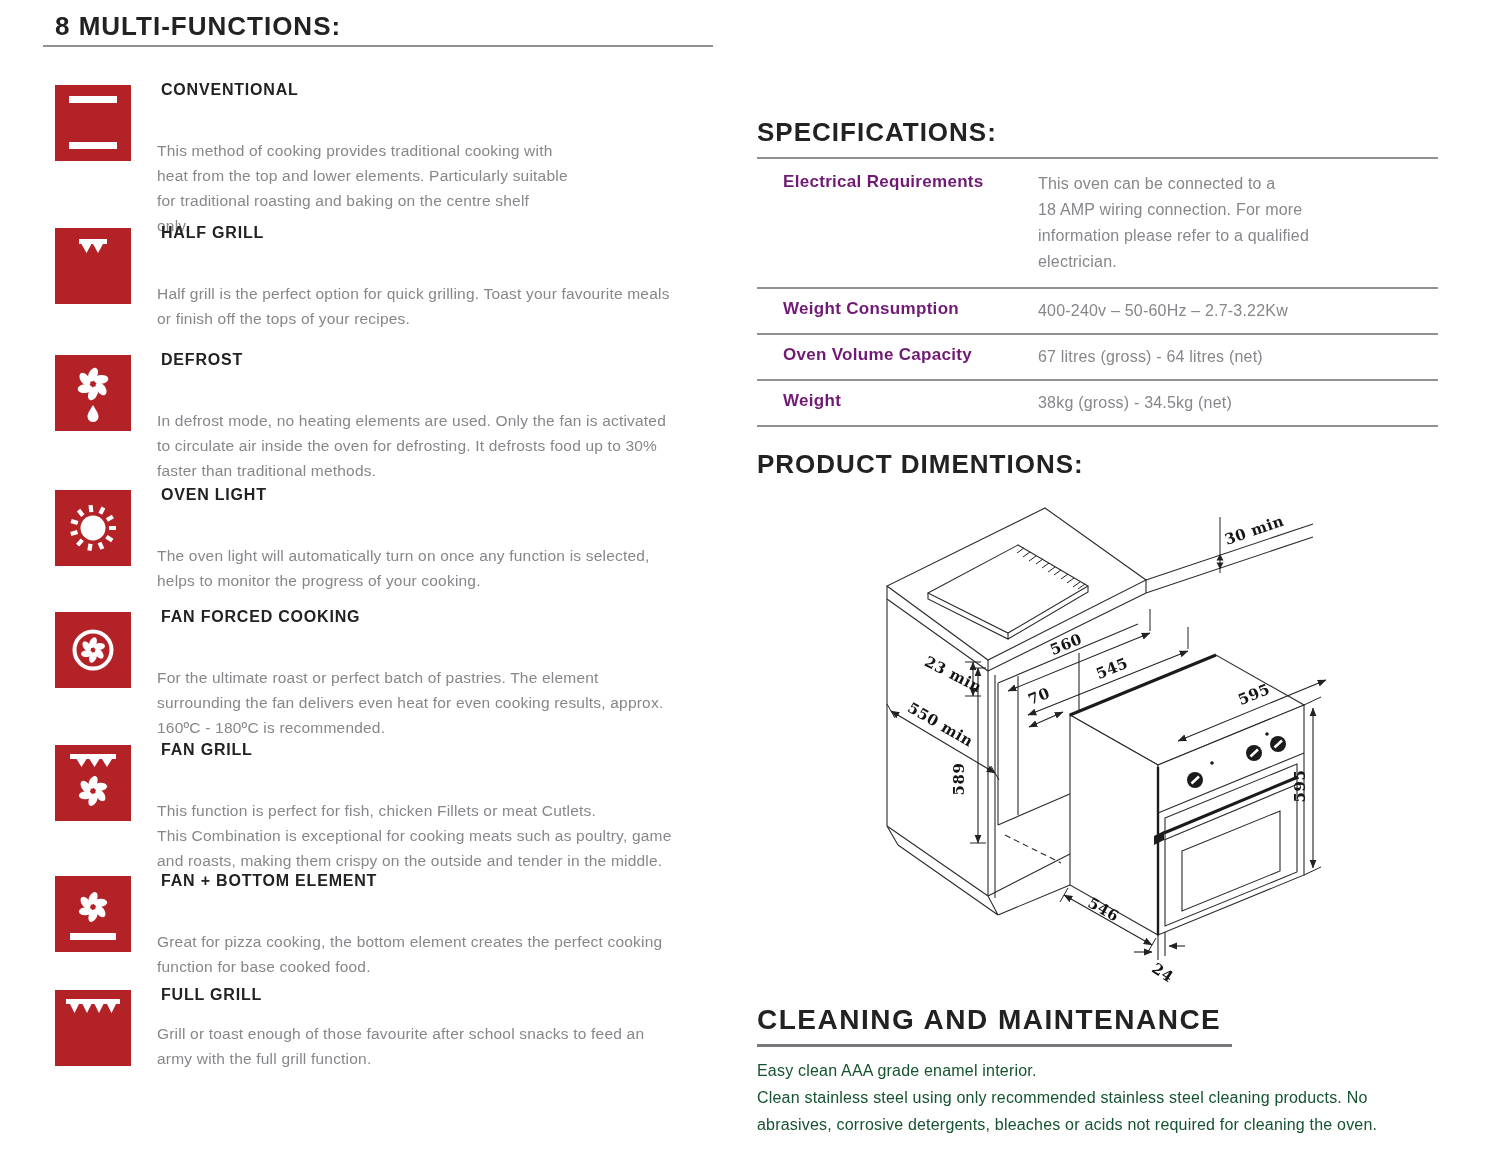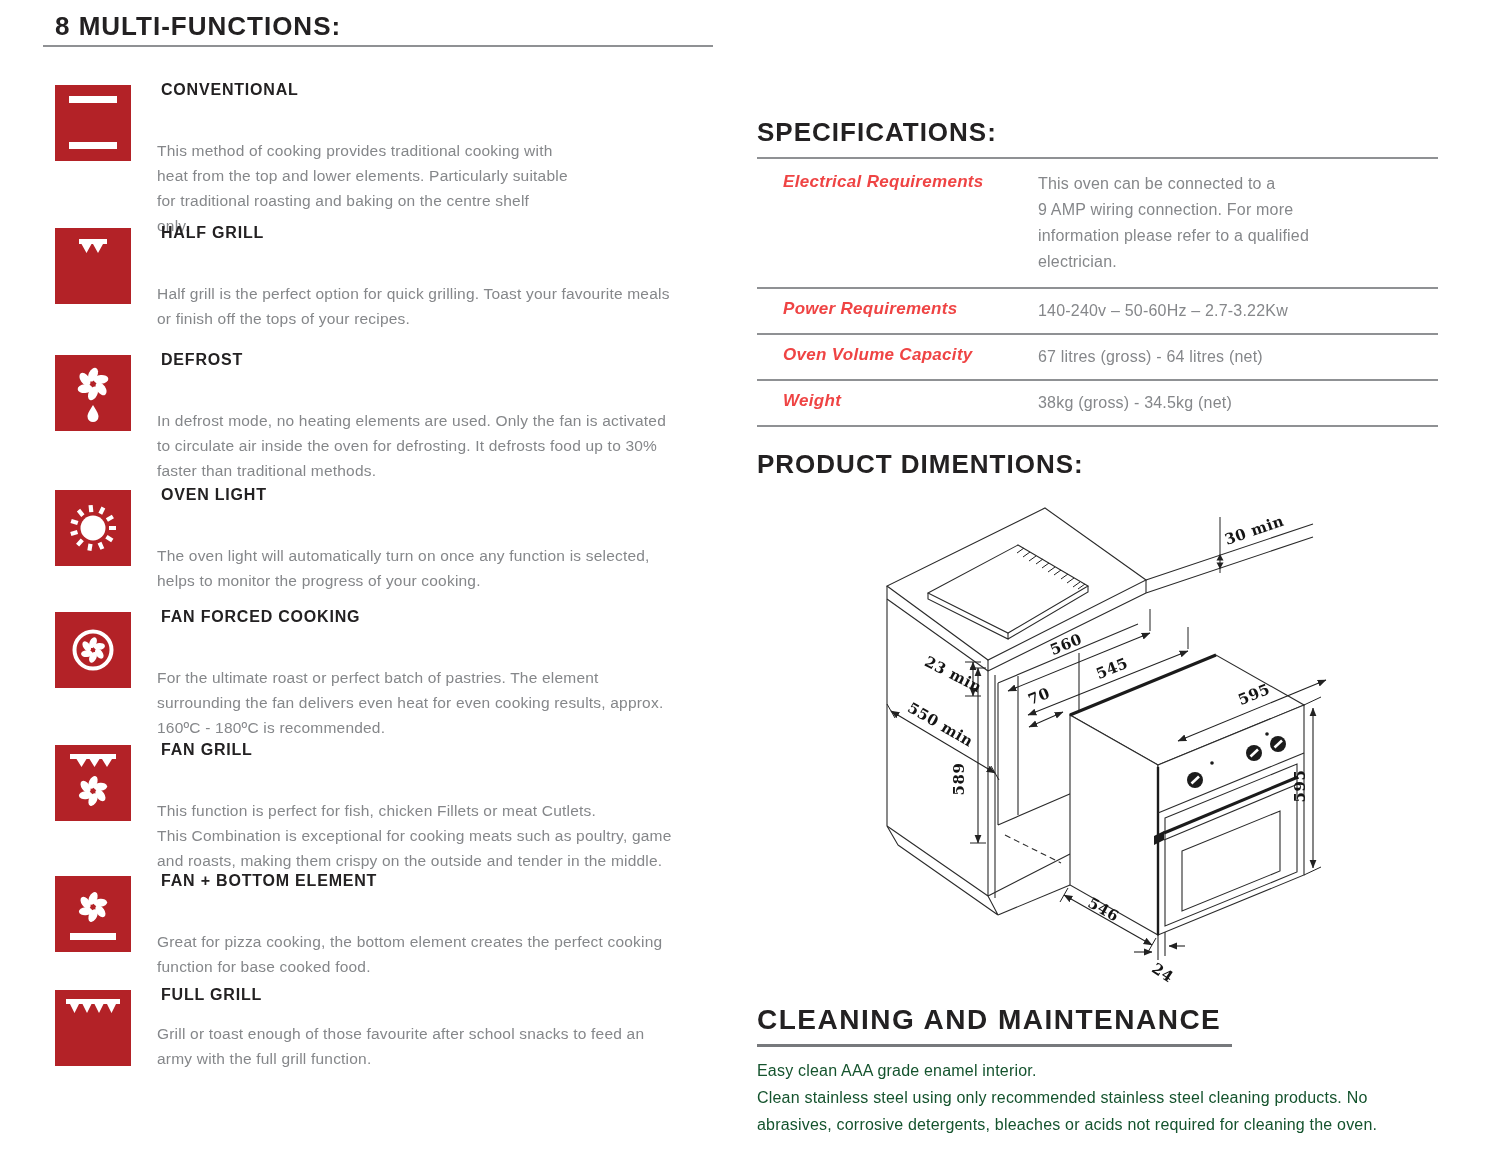--- a/index.html
+++ b/index.html
@@ -22,21 +22,21 @@
   .mf-icon{width:76px;height:76px;flex:0 0 76px;display:block;}
   .mf-text{margin-left:26px;margin-top:-4px;width:600px;}
   .mf-title{font-size:16px;font-weight:bold;letter-spacing:.8px;color:#232122;margin:0 0 4px 4px;}
   .mf-body{font-size:15.5px;color:#85878a;line-height:25px;white-space:pre-line;letter-spacing:.2px;margin-top:39px;}
   #mf-7 .mf-body{margin-top:17px;}
 
   
   .spec-table{position:absolute;left:757px;top:157px;width:681px;border-bottom:2px solid #8f9194;}
   .spec-row{display:flex;border-top:2px solid #8f9194;padding:9px 0 9px 26px;}
   .spec-row.tall{padding-top:12px;padding-bottom:12px;}
-  .spec-label{width:255px;flex:0 0 255px;font-size:17px;font-weight:bold;color:#ef4444;letter-spacing:.3px;padding-top:1px;font-style:italic;}
+  .spec-label{width:255px;flex:0 0 255px;font-size:17px;font-weight:bold;color:#701a75;letter-spacing:.3px;padding-top:1px;}
   .spec-value{flex:1;font-size:16px;color:#85878a;line-height:26px;white-space:pre-line;letter-spacing:.2px;}
 
   
   #clean-body{position:absolute;left:757px;top:1057px;width:700px;font-size:16px;color:#14532d;
               line-height:27px;white-space:pre-line;letter-spacing:.2px;}
 
   
   #diagram{position:absolute;left:858px;top:483px;width:580px;height:522px;}
   #diagram path, #diagram line, #diagram polyline{vector-effect:none;}
   .ln{stroke:#2b2b2b;stroke-width:1.1;fill:none;}
@@ -191,27 +191,27 @@
 army with the full grill function.</div>
     </div>
   </div>
 
   <div class="sec-head" id="spec-head">SPECIFICATIONS:</div>
 
   <div class="spec-table">
     <div class="spec-row tall">
       <div class="spec-label">Electrical Requirements</div>
       <div class="spec-value">This oven can be connected to a
-9 AMP wiring connection. For more
+18 AMP wiring connection. For more
 information please refer to a qualified
 electrician.</div>
     </div>
     <div class="spec-row">
-      <div class="spec-label">Power Requirements</div>
-      <div class="spec-value">140-240v – 50-60Hz – 2.7-3.22Kw</div>
+      <div class="spec-label">Weight Consumption</div>
+      <div class="spec-value">400-240v – 50-60Hz – 2.7-3.22Kw</div>
     </div>
     <div class="spec-row">
       <div class="spec-label">Oven Volume Capacity</div>
       <div class="spec-value">67 litres (gross) - 64 litres (net)</div>
     </div>
     <div class="spec-row">
       <div class="spec-label">Weight</div>
       <div class="spec-value">38kg (gross) - 34.5kg (net)</div>
     </div>
   </div>

